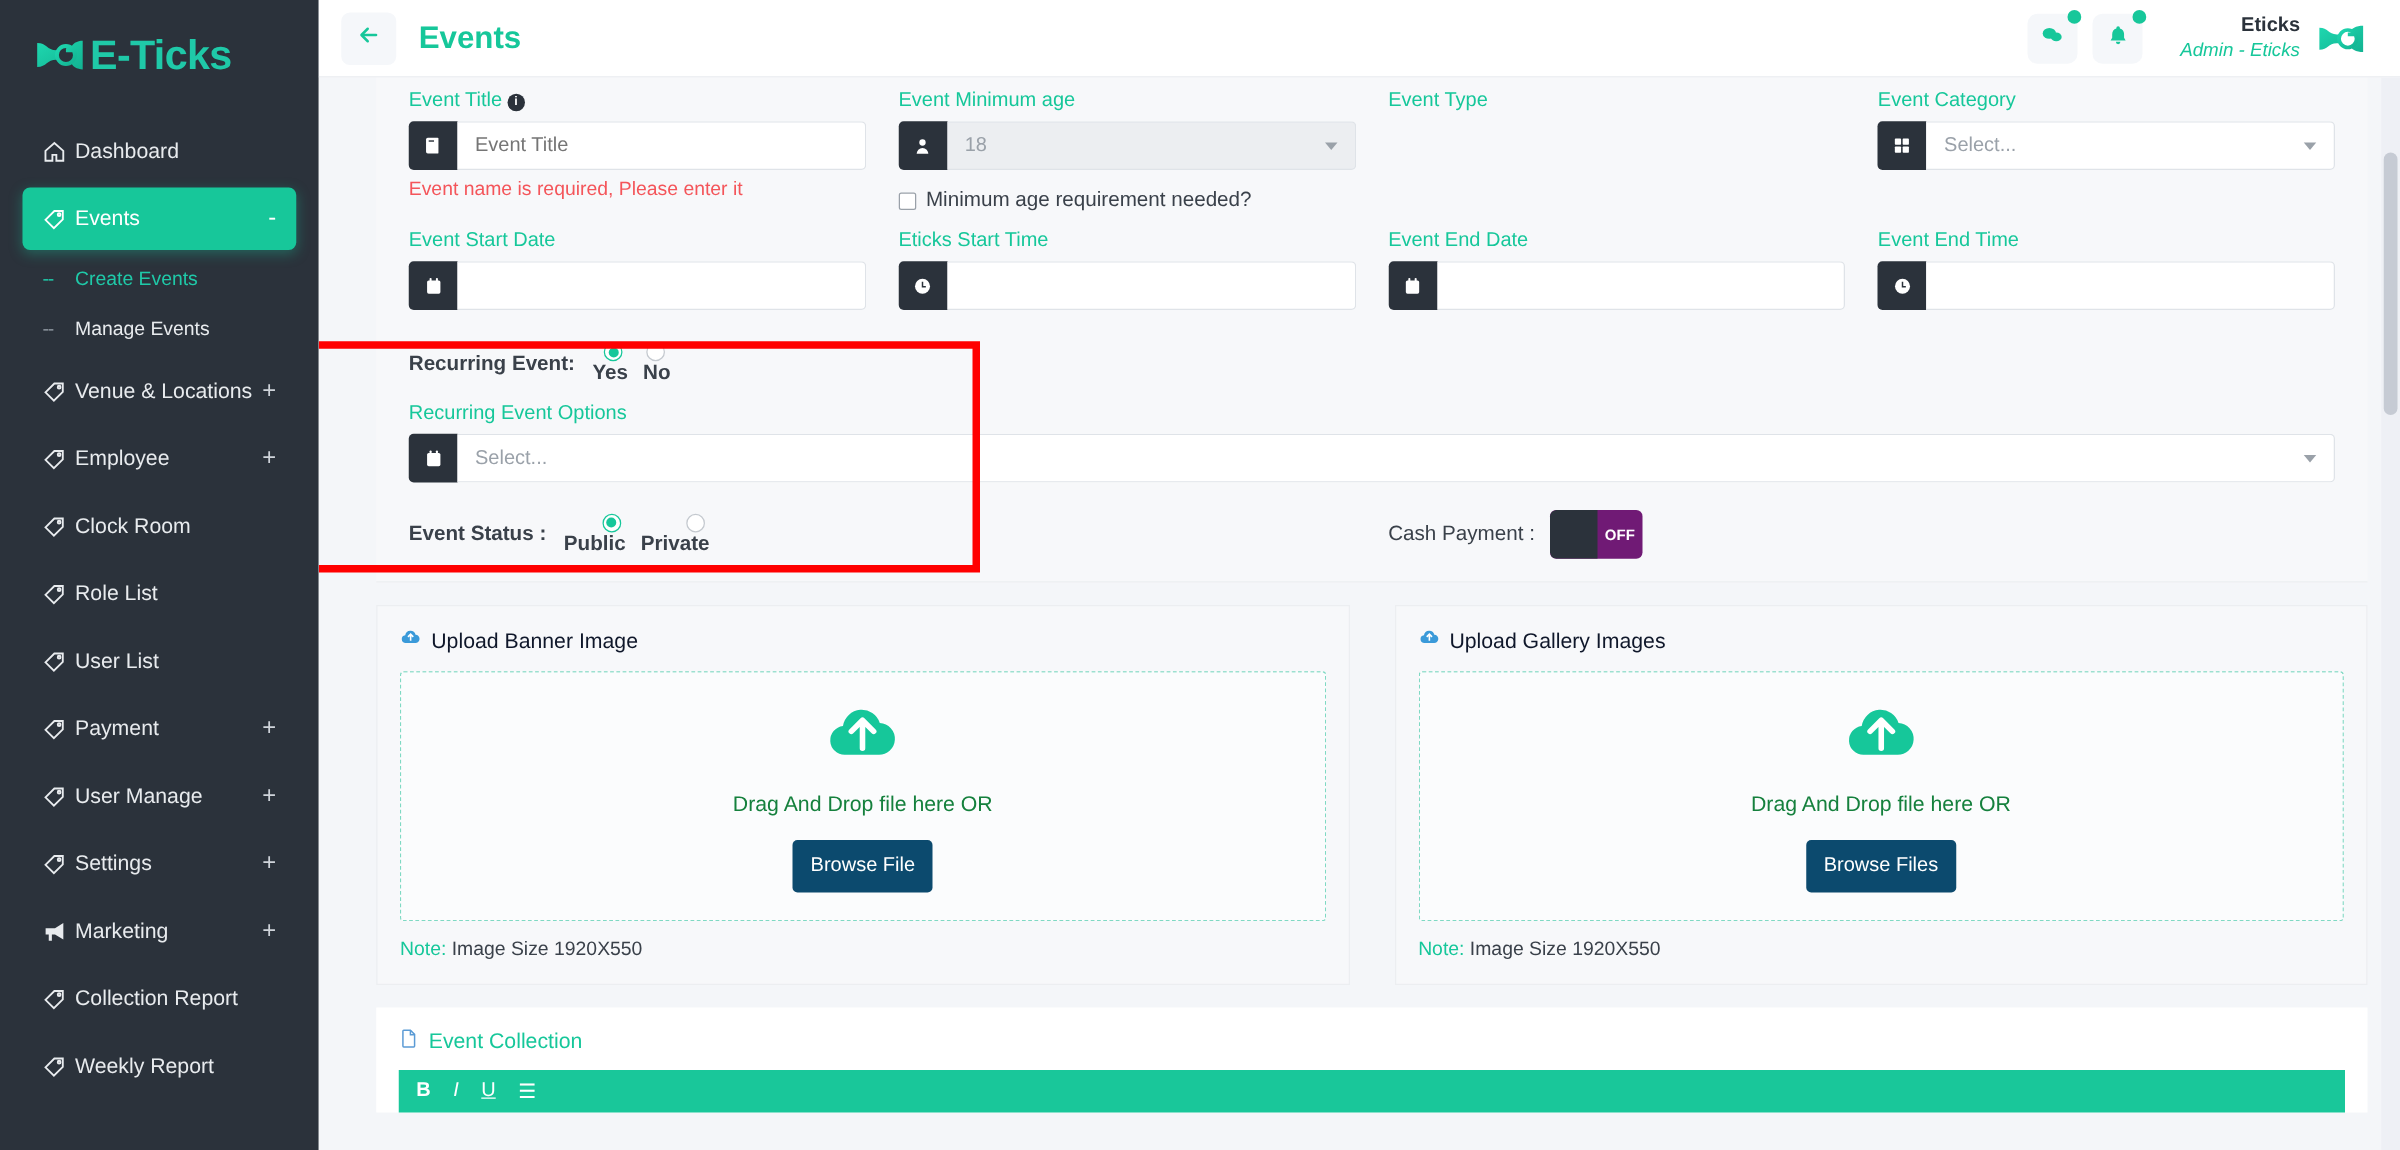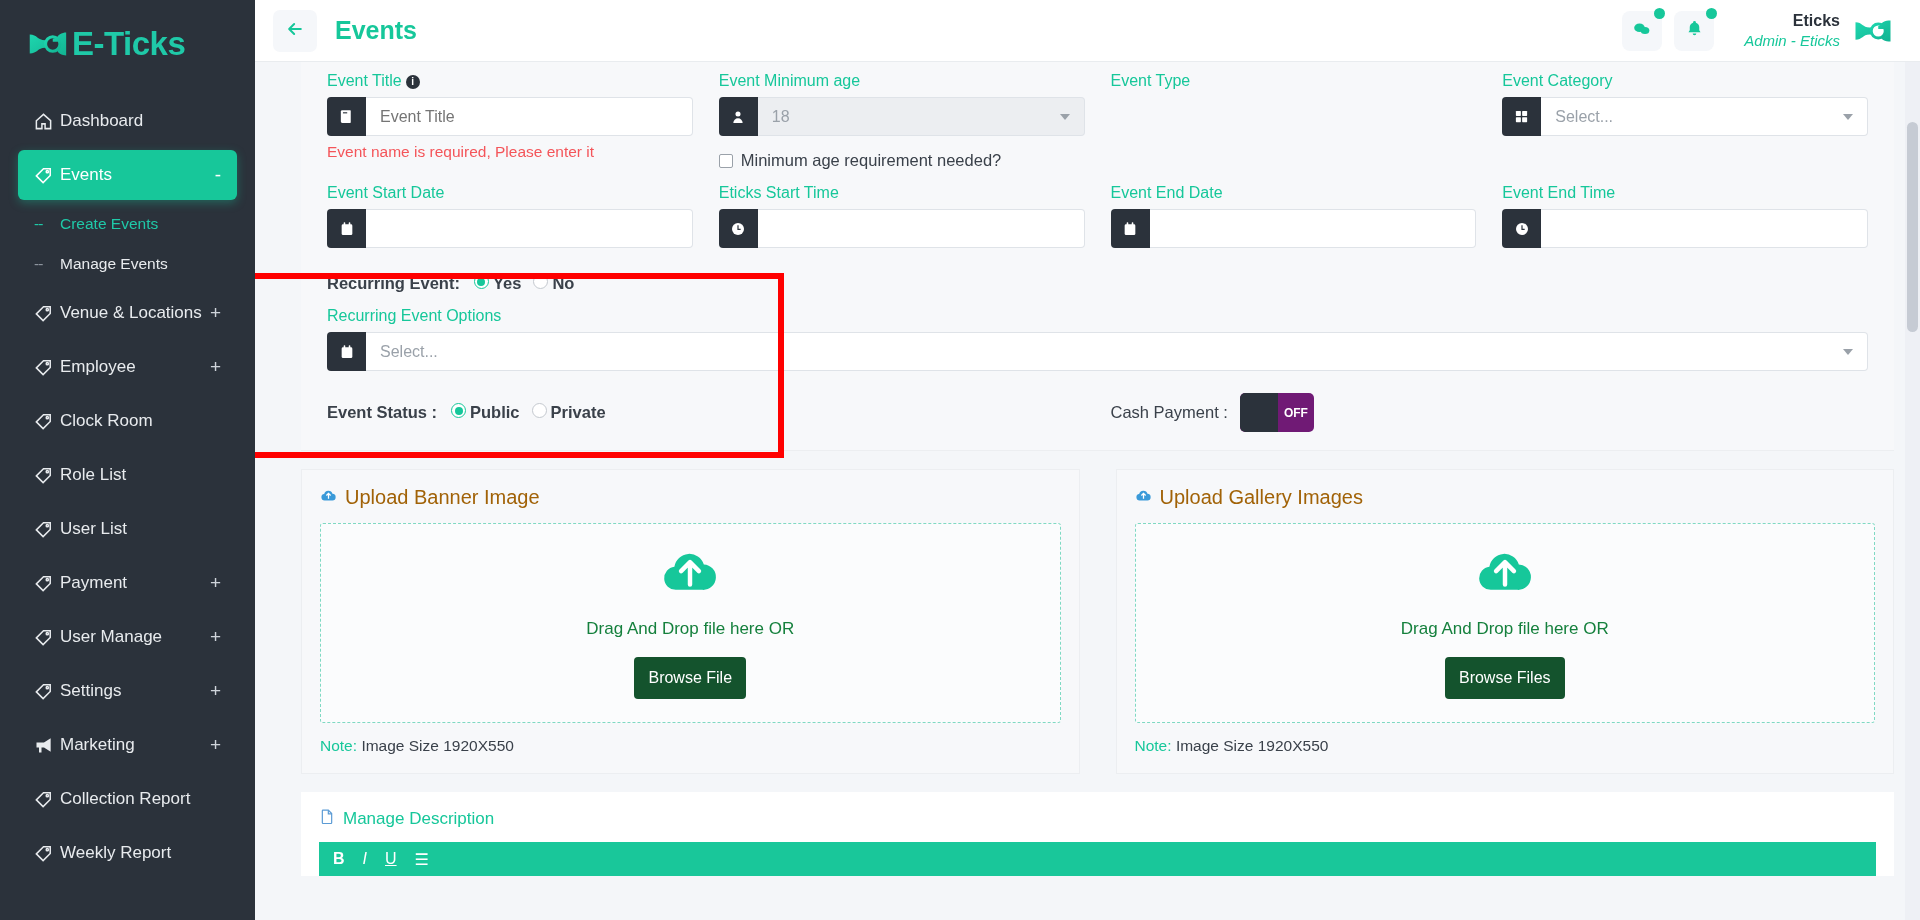--- a/index.html
+++ b/index.html
@@ -147,21 +147,21 @@
     font-size: 16.5px; color: #3a414a;
   }
   .chk {
     width: 14px; height: 14px; border: 1px solid #9aa1a9;
     background: #fff; margin-right: 8px; border-radius: 2px;
   }
 
   
   .radio-row { display: flex; align-items: center; font-size: 16.5px; color: #3a414a; font-weight: bold; }
   .radio-lbl { margin-right: 14px; }
-  .rad-wrap { display: flex; align-items: flex-start; margin-right: 12px; cursor: pointer; }
+  .rad-wrap { display: flex; align-items: flex-end; margin-right: 12px; cursor: pointer; flex-direction: column; }
   .rad {
     width: 15px; height: 15px; border-radius: 50%;
     border: 1.5px solid #c4c9cf; background: #fff; margin-right: 4px;
     display: flex; align-items: center; justify-content: center;
   }
   .rad.on { border-color: #16c79a; }
   .rad.on::after {
     content: ""; width: 8px; height: 8px; border-radius: 50%;
     background: #16c79a;
   }
@@ -184,32 +184,32 @@
   .toggle .knob { width: 38px; height: 39px; background: #2b323b; border-radius: 5px 0 0 5px;}
   .toggle .lbl { flex: 1; text-align: center; color: #fff; font-size: 12px; font-weight: bold; }
 
   
   .upload-wrap { display: flex; gap: 36px; padding-top: 18px; }
   .upload-card {
     flex: 1; background: #f7f8fa; border: 1px solid #eceef1;
     padding: 16px 18px 18px 18px;
   }
   .upload-title {
-    font-size: 20px; color: #a16207; display: flex; align-items: flex-start; gap: 8px;
+    font-size: 17px; color: #0f172a; display: flex; align-items: flex-end; gap: 8px;
     margin-bottom: 14px;
   }
   .dropzone {
     border: 1.5px dashed #7fd9c3; border-radius: 3px;
     height: 200px; display: flex; flex-direction: column;
     align-items: center; justify-content: center; gap: 18px;
     background: #fbfcfd;
   }
   .dz-text { font-size: 17px; color: #15803d; }
   .browse-btn {
-    background: #14532d; color: #fff; border: none;
+    background: #0c4a6e; color: #fff; border: none;
     padding: 12px 14px; border-radius: 4px; font-size: 16px;
     cursor: pointer; font-family: inherit;
   }
   .note { margin-top: 14px; font-size: 15.5px; color: #3a414a; }
   .note b { color: #16c79a; font-weight: normal; }
 
   
   .desc-card {
     margin-top: 18px; background: #fff; padding: 16px 18px 0 18px;
   }
@@ -705,21 +705,21 @@
       </div>
 
       <section class="desc-card">
         <div class="desc-title">
           <span>
             <svg width="16" height="17" viewBox="0 0 24 24" fill="none" stroke="#5b9bd5" stroke-width="1.8">
               <path d="M6 2.5 h8 l5 5 v14 a1 1 0 0 1 -1 1 H6 a1 1 0 0 1 -1 -1 V3.5 a1 1 0 0 1 1 -1 Z"></path>
               <path d="M14 2.5 v5.5 h5"></path>
             </svg>
           </span>
-          <span>Manage Description</span>
+          <span>Event Collection</span>
         </div>
         <div class="desc-toolbar">
           <b>B</b>
           <i>I</i>
           <u>U</u>
           <span>☰</span>
         </div>
       </section>
 
       <div class="hl-box" style="left:-28px; top:211px; width:557px; height:185px;"></div>

